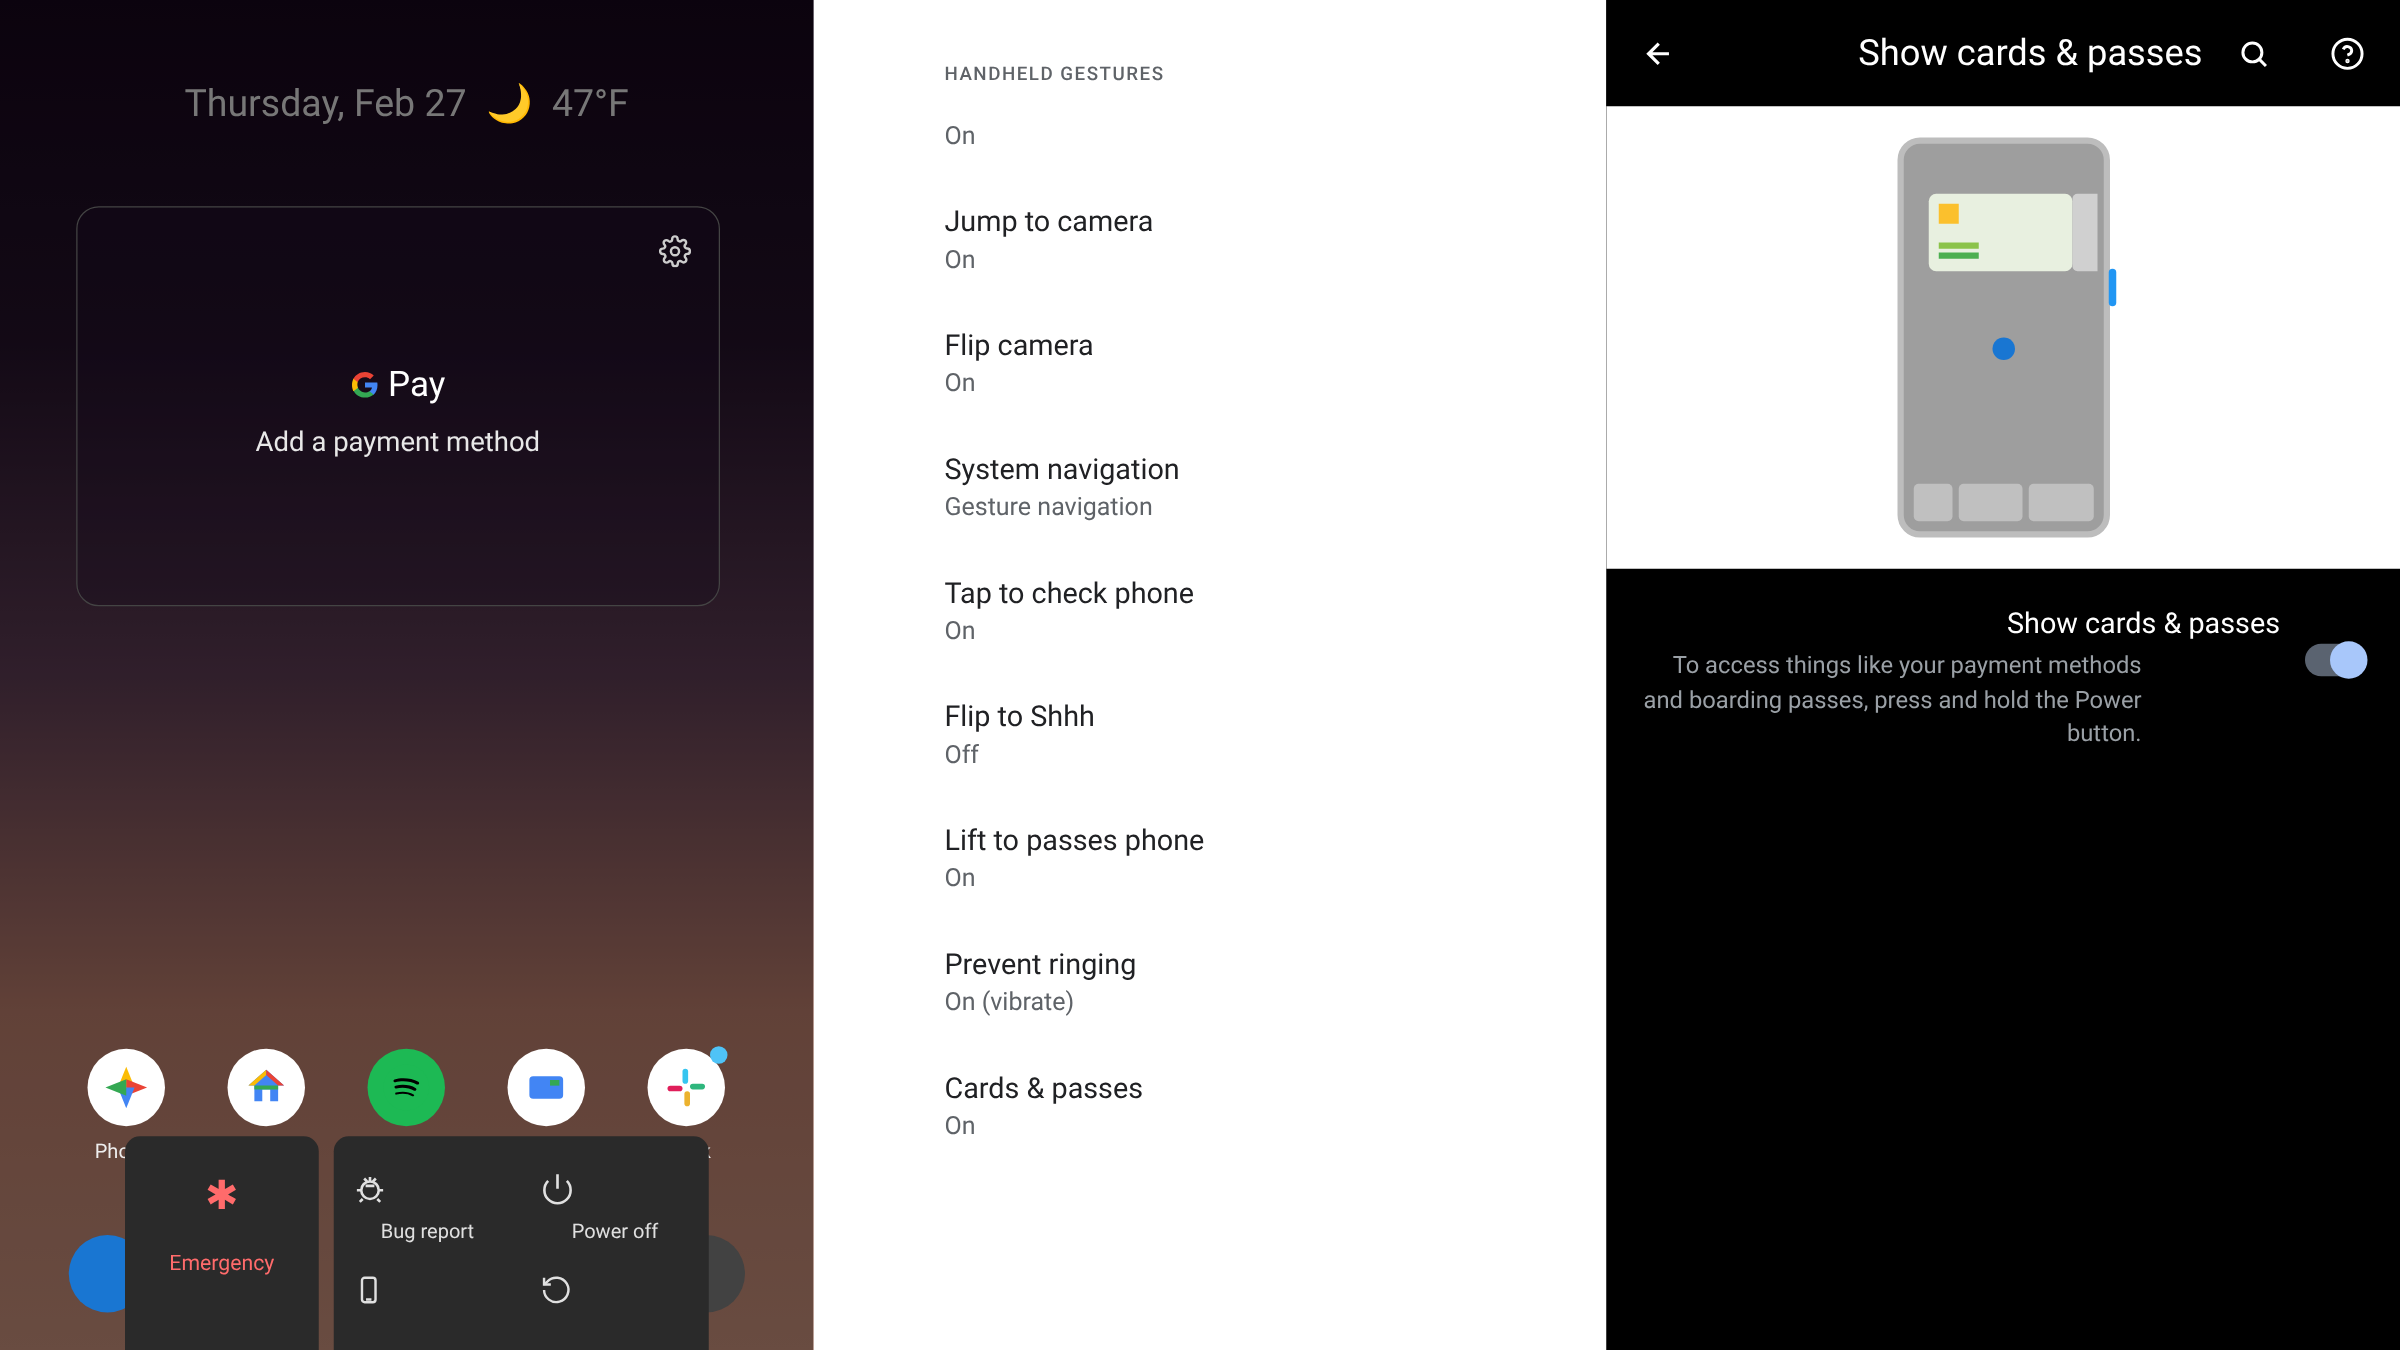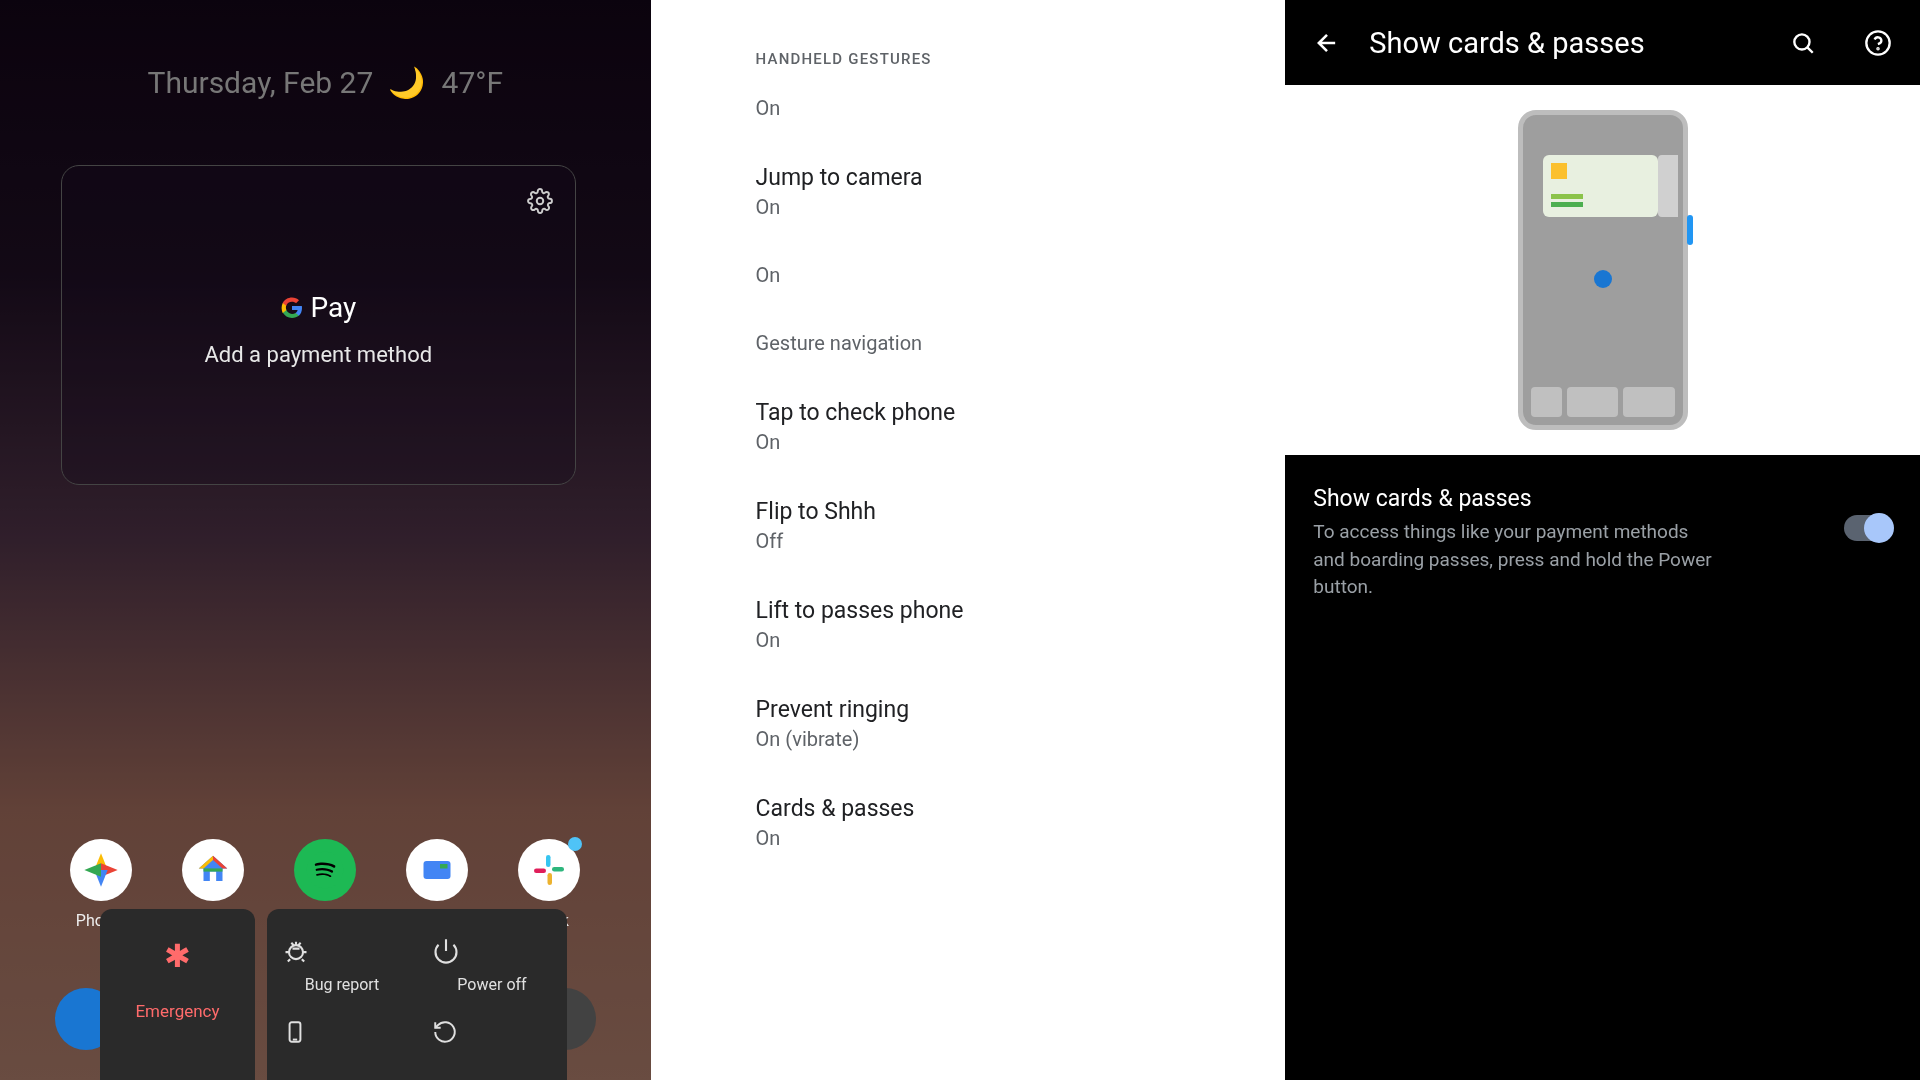--- a/index.html
+++ b/index.html
@@ -1,20 +1,20 @@
 <!DOCTYPE html>
 <html><head>
 <meta charset="utf-8">
 <style>
 * { margin: 0; padding: 0; box-sizing: border-box; font-family: 'Roboto', -apple-system, sans-serif; }
 body { width: 1920px; height: 1080px; display: flex; background: #fff; overflow: hidden; }
 .panel { height: 1080px; position: relative; overflow: hidden; }
 .panel-1 { width: 656px; background: linear-gradient(180deg, #1a0820 0%, #2a1530 25%, #6b4560 50%, #d8917c 75%, #e8a890 100%); }
 .panel-2 { width: 640px; background: #fff; }
-.panel-3 { width: 640px; background: #000; }
+.panel-3 { width: 640px; background: #000; text-align: right; }
 
 
 .lock-overlay { position: absolute; inset: 0; background: rgba(0,0,0,0.55); }
 .date-row { position: absolute; top: 65px; left: 0; right: 0; text-align: center; color: #777; font-size: 30px; font-weight: 400; }
 .moon { display: inline-block; margin: 0 8px; }
 .gpay-card { position: absolute; top: 165px; left: 61px; right: 75px; height: 320px; border: 1px solid #444; border-radius: 18px; background: rgba(20,10,25,0.3); }
 .gpay-gear { position: absolute; top: 22px; right: 22px; color: #ccc; }
 .gpay-content { position: absolute; top: 125px; left: 0; right: 0; text-align: center; }
 .gpay-logo { display: inline-flex; align-items: center; gap: 6px; color: #fff; font-size: 28px; font-weight: 400; }
 .g-logo { width: 24px; height: 24px; }
@@ -217,23 +217,25 @@
     <div class="section-header">HANDHELD GESTURES</div>
     <div id="settings-list">
         <div class="setting-item">
           <div class="setting-sub">On</div>
         </div>
         <div class="setting-item">
           <div class="setting-title">Jump to camera</div>
           <div class="setting-sub">On</div>
         </div>
         <div class="setting-item">
-          <div class="setting-sub">On</div>
-        </div>
-        <div class="setting-item">
+          <div class="setting-title">Flip camera</div>
+          <div class="setting-sub">On</div>
+        </div>
+        <div class="setting-item">
+          <div class="setting-title">System navigation</div>
           <div class="setting-sub">Gesture navigation</div>
         </div>
         <div class="setting-item">
           <div class="setting-title">Tap to check phone</div>
           <div class="setting-sub">On</div>
         </div>
         <div class="setting-item">
           <div class="setting-title">Flip to Shhh</div>
           <div class="setting-sub">Off</div>
         </div>

